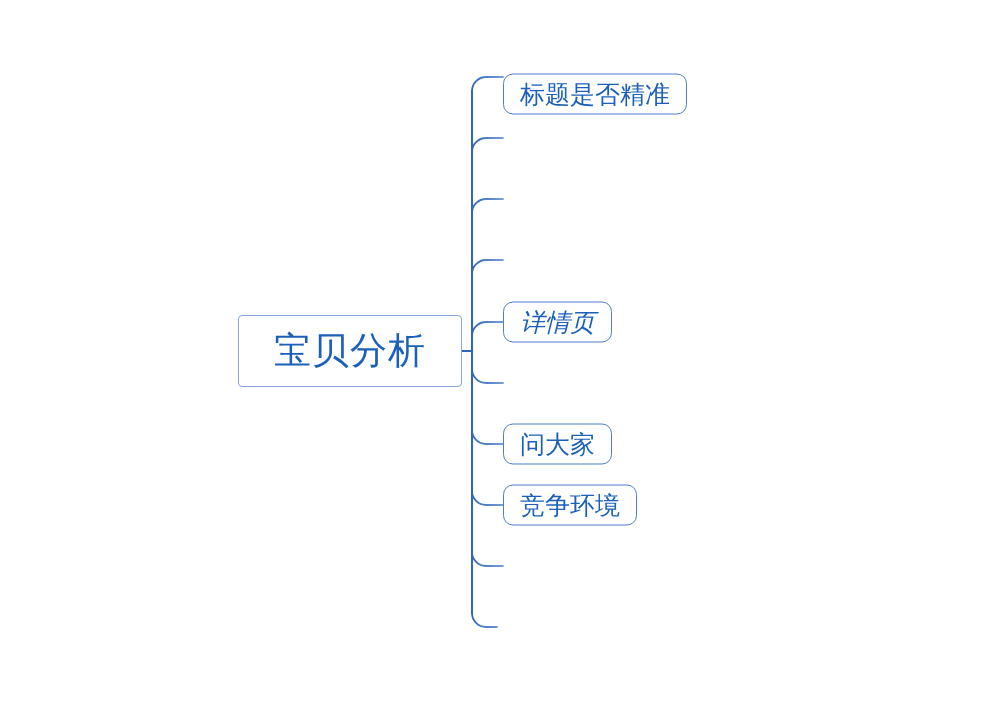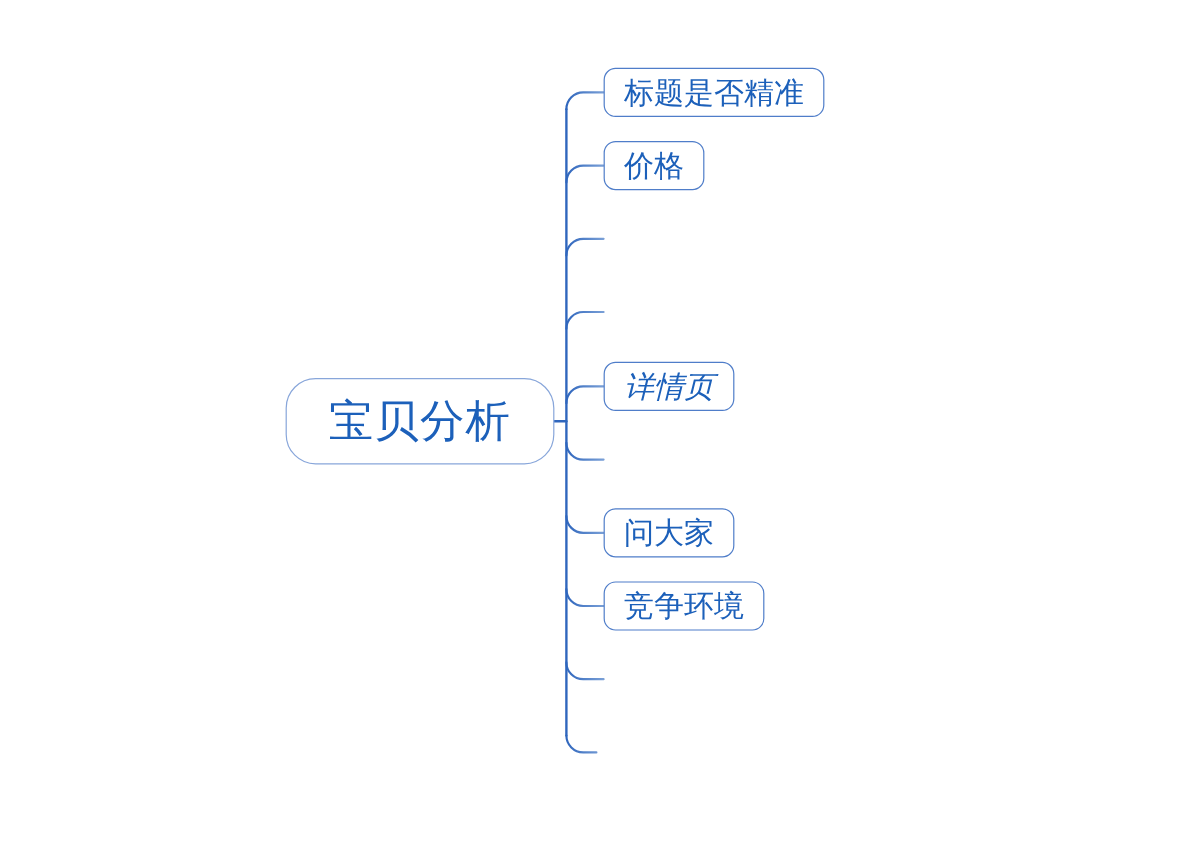--- a/index.html
+++ b/index.html
@@ -17,21 +17,21 @@
     box-sizing:border-box;
     display:flex;align-items:center;justify-content:center;
     color:var(--topic-text,#1c60ba);
     background:#ffffff;
     white-space:nowrap;
     cursor:default;
   }
   .root{
     left:238px;top:315px;width:224px;height:72px;
     border:1.6px solid var(--root-border,#88a6da);
-    border-radius:25px;
+    border-radius:4px;
     font-size:37px;
     letter-spacing:1px;
   }
   .child{
     left:503px;
     height:41px;
     padding:0 16px;
     transform:translateY(-50%);
     border:1.6px solid var(--child-border,#4f7dc9);
     border-radius:10px;
@@ -63,18 +63,17 @@
       <path d="M 472 430 A 14 14 0 0 0 486 444 L 503 444" fill="none" stroke="url(#cg)" stroke-width="1.8" stroke-linecap="round"></path>
       <path d="M 472 491 A 14 14 0 0 0 486 505 L 503 505" fill="none" stroke="url(#cg)" stroke-width="1.8" stroke-linecap="round"></path>
       <path d="M 472 552 A 14 14 0 0 0 486 566 L 503 566" fill="none" stroke="url(#cg)" stroke-width="1.8" stroke-linecap="round"></path>
       <path d="M 472 613 A 14 14 0 0 0 486 627 L 497 627" fill="none" stroke="url(#cg)" stroke-width="1.8" stroke-linecap="round"></path>
       <path d="M 472 91 L 472 613" fill="none" stroke="url(#cg)" stroke-width="2" stroke-linecap="round"></path>
       <path d="M 462 351 L 472 351" fill="none" stroke="url(#cg)" stroke-width="2" stroke-linecap="round"></path>
     </svg>
 
   <div class="node root" id="root-node">宝贝分析</div>
 
-<div class="node child" style="top: 77px;">标题是否精准</div>
-    <div class="node child" style="top: 138px;">价格</div>
+<div class="node child" style="top: 94px;">标题是否精准</div>
     <div class="node child" style="top: 322px; font-style: italic;">详情页</div>
     <div class="node child" style="top: 505px;">竞争环境</div>
     <div class="node child" style="top: 444px;">问大家</div>
   </div>
 
 </body></html>

